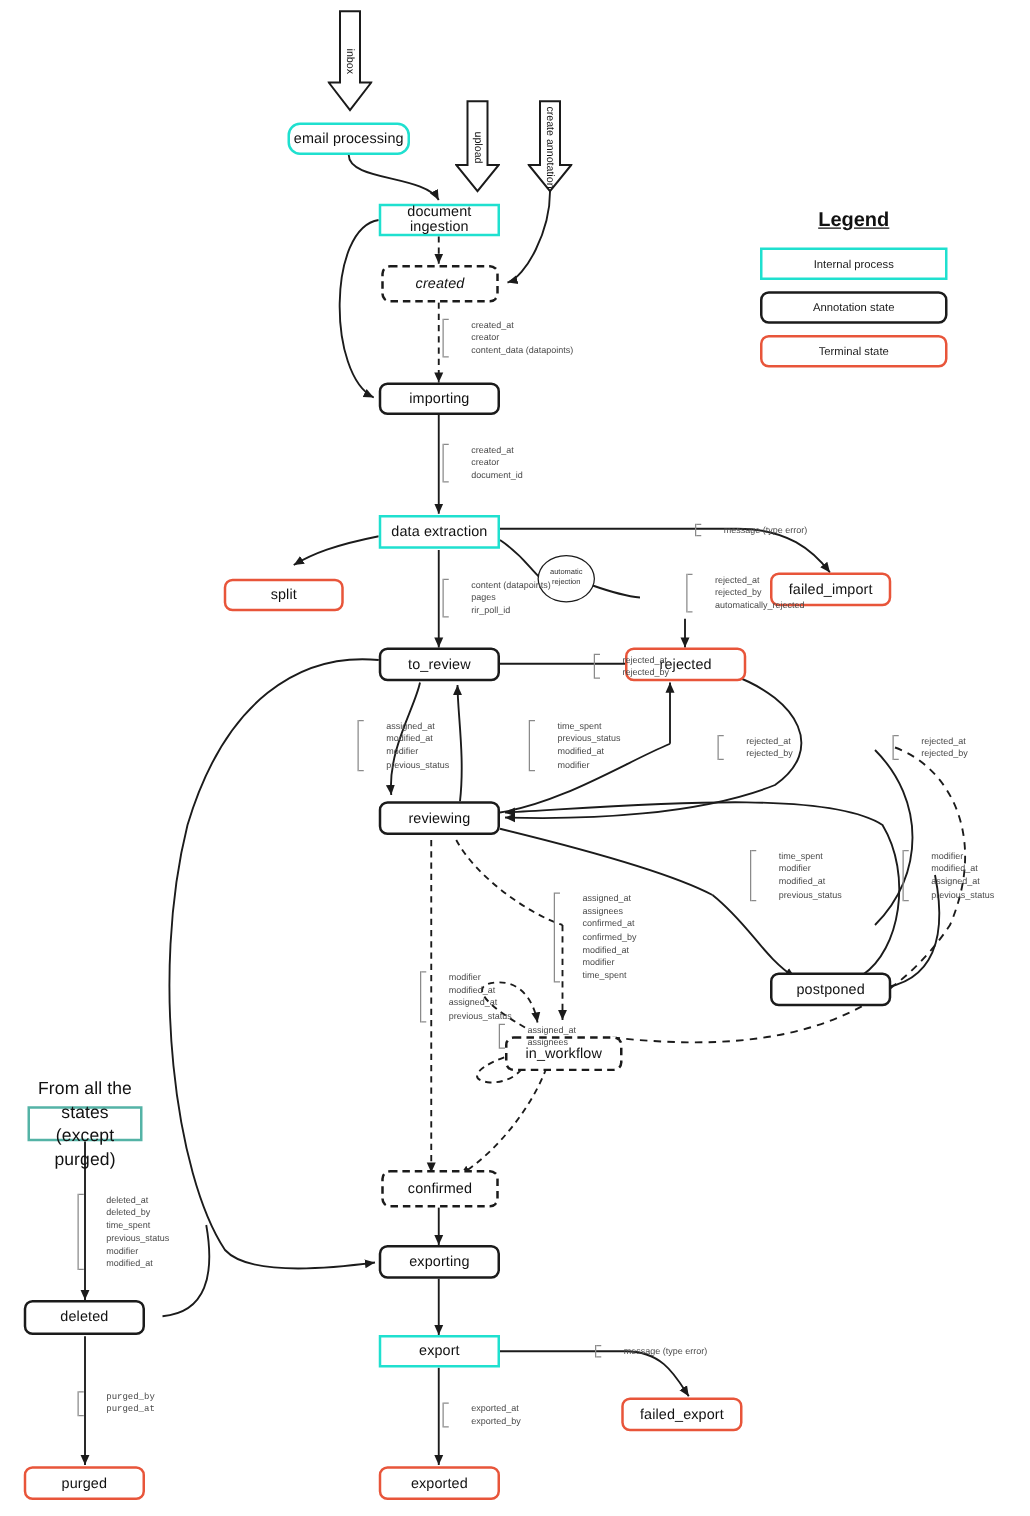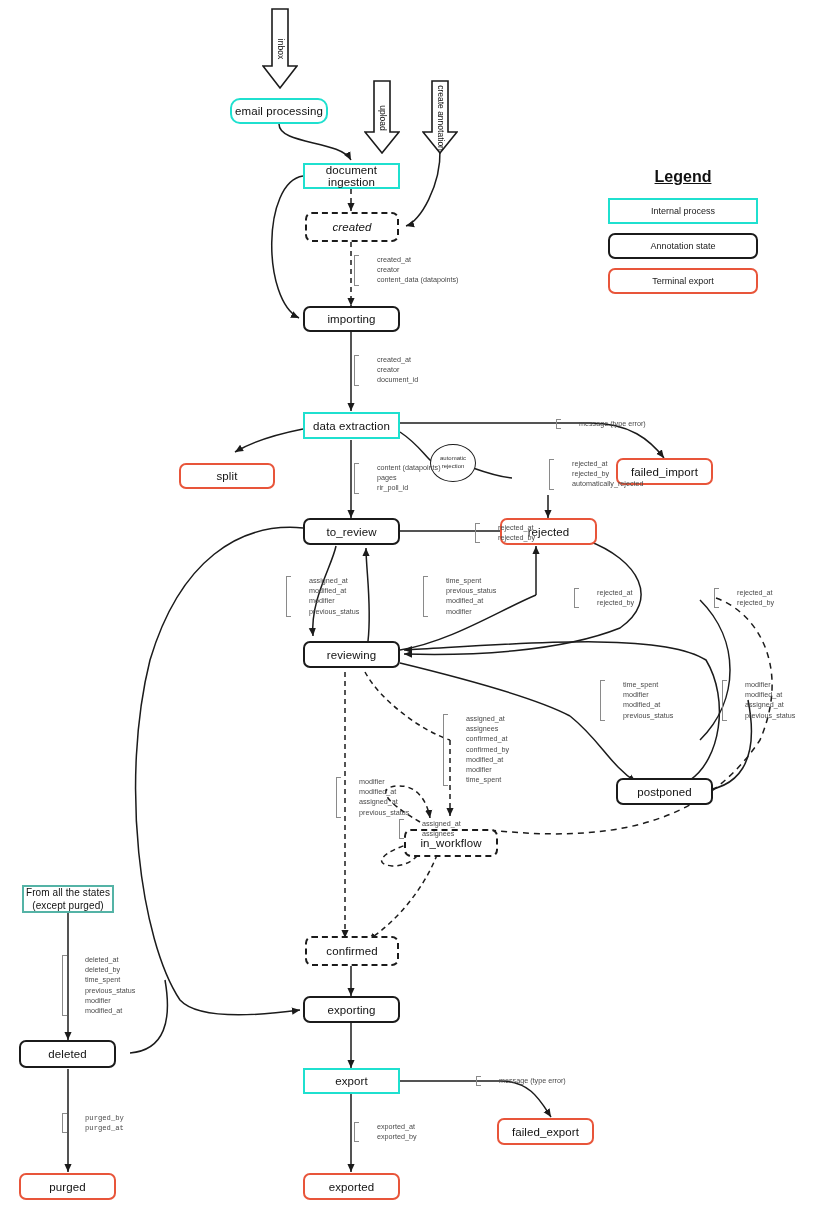--- a/index.html
+++ b/index.html
@@ -7,21 +7,21 @@
   #stage{position:relative;width:824px;height:1213px;overflow:hidden;background:#fff;}
   svg#wires{position:absolute;left:0;top:0;width:824px;height:1213px;}
 
   .node{position:absolute;display:flex;align-items:center;justify-content:center;
         text-align:center;background:#fff;box-sizing:border-box;font-size:11.5px;
         color:#111;letter-spacing:.1px;}
   .n-internal{border:2px solid #1fe0cf;border-radius:0;}
   .n-state{border:2px solid #1b1b1b;border-radius:7px;}
   .n-terminal{border:2px solid #e8553a;border-radius:7px;}
   .n-dashed{border:2px dashed #1b1b1b;border-radius:7px;background:#fff;}
-  .n-source{border:2px solid #54b3a6;border-radius:0;font-size:10px;line-height:1.35;}
+  .n-source{border:2px solid #54b3a6;border-radius:0;font-size:14px;line-height:1.35;}
 
   .elabel{position:absolute;font-size:7.2px;line-height:1.42;color:#4a4a4a;
           white-space:pre;padding-left:22px;box-sizing:border-box;
           border-left:1px solid #8a8a8a;margin-left:44px;}
   .elabel::before,.elabel::after{content:"";position:absolute;left:0;width:4px;
           height:1px;background:#8a8a8a;}
   .elabel::before{top:0;}
   .elabel::after{bottom:0;}
 
   .bigarrow{position:absolute;}
@@ -273,16 +273,16 @@
 
   <div class="elabel" style="left:432px;top:1076px;">message (type error)</div>
 
   <div class="elabel" style="left:310px;top:1122px;">exported_at
 exported_by</div>
 
   <div id="legend">
     <div class="ltitle">Legend</div>
     <div class="lbox n-internal">Internal process</div>
     <div class="lbox n-state">Annotation state</div>
-    <div class="lbox n-terminal">Terminal export</div>
+    <div class="lbox n-terminal">Terminal state</div>
   </div>
 
 </div>
 
 </body></html>

